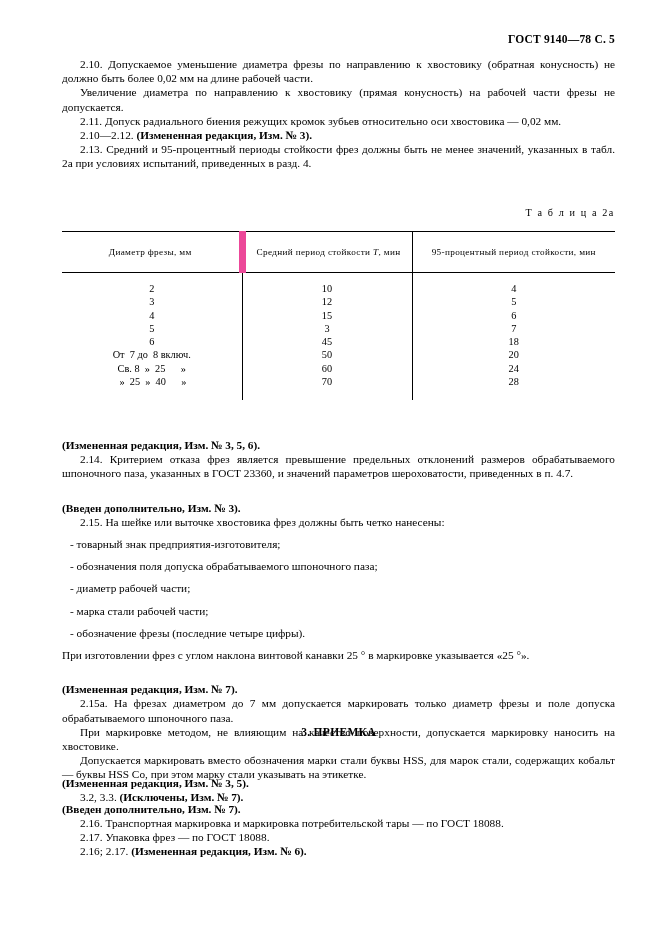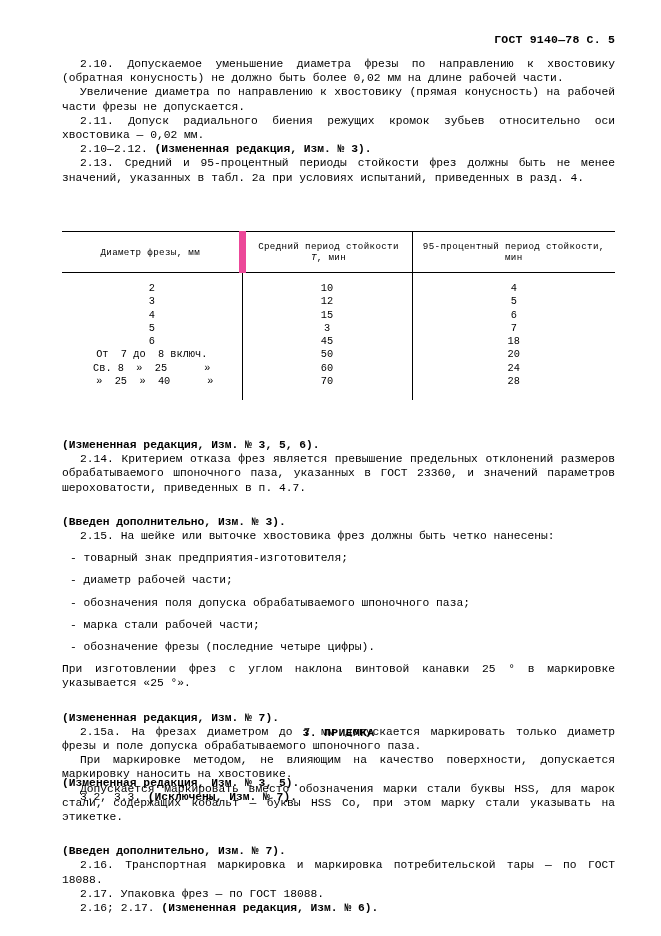--- a/index.html
+++ b/index.html
@@ -15,21 +15,20 @@
     color: #000000;
     overflow: hidden;
   }
   .page {
     position: absolute;
     left: 0; top: 0;
     width: 661px;
     height: 772px;
     box-sizing: border-box;
     padding: 16px;
-    font-family: Liberation Mono, monospace;
   }
   
   .doc-header {
     position: absolute;
     left: 62px;
     top: 33px;
     width: 553px;
     text-align: right;
     font-weight: bold;
     font-size: 11.5px;
@@ -142,20 +141,21 @@
   <div class="content">
 
     <p class="para">2.10.  Допускаемое уменьшение диаметра фрезы по направлению к хвостовику (обратная конусность) не должно быть более 0,02 мм на длине рабочей части.</p>
     <p class="para">Увеличение диаметра по направлению к хвостовику (прямая конусность) на рабочей части фрезы не допускается.</p>
     <p class="para">2.11. Допуск радиального биения режущих кромок зубьев относительно оси хвостовика — 0,02 мм.</p>
     <p class="para"><span>2.10—2.12.  </span><span class="b">(Измененная редакция, Изм. № 3).</span></p>
     <p class="para">2.13.  Средний и 95-процентный периоды стойкости фрез должны быть не менее значений, указанных в табл. 2а при условиях испытаний, приведенных в разд. 4.</p>
 
   </div>
 
+  <div class="table-caption">Т а б л и ц а  2а</div>
 
   <div class="tbl-wrap">
     <table class="data">
       <colgroup>
         <col style="width:180px">
         <col style="width:170px">
         <col style="width:203px">
       </colgroup>
       <thead>
         <tr>
@@ -218,22 +218,22 @@
       </tbody>
     </table>
   </div>
 
   <div class="content" style="top:418px;">
     <p class="para noind bold">(Измененная редакция, Изм. № 3, 5, 6).</p>
     <p class="para">2.14.  Критерием отказа фрез является превышение предельных отклонений размеров обрабатываемого шпоночного паза, указанных в ГОСТ 23360, и значений параметров шероховатости, приведенных в п. 4.7.</p>
     <p class="para noind bold">(Введен дополнительно, Изм. № 3).</p>
     <p class="para">2.15.  На шейке или выточке хвостовика фрез должны быть четко нанесены:</p>
     <p class="bulline">- товарный знак предприятия-изготовителя;</p>
+    <p class="bulline">- обозначения поля допуска обрабатываемого шпоночного паза;</p>
     <p class="bulline">- диаметр рабочей части;</p>
-    <p class="bulline">- обозначения поля допуска обрабатываемого шпоночного паза;</p>
     <p class="bulline">- марка стали рабочей части;</p>
     <p class="bulline">- обозначение фрезы (последние четыре цифры).</p>
     <p class="para noind">При изготовлении фрез с углом наклона винтовой канавки 25 ° в маркировке указывается «25 °».</p>
     <p class="para noind bold">(Измененная редакция, Изм. № 7).</p>
     <p class="para">2.15а.  На фрезах диаметром до 7 мм допускается маркировать только диаметр фрезы и поле допуска обрабатываемого шпоночного паза.</p>
     <p class="para">При маркировке методом, не влияющим на качество поверхности, допускается маркировку наносить на хвостовике.</p>
     <p class="para">Допускается маркировать вместо обозначения марки стали буквы HSS, для марок стали, содержащих кобальт — буквы HSS Co, при этом марку стали указывать на этикетке.</p>
     <p class="para noind bold">(Введен дополнительно, Изм. № 7).</p>
     <p class="para">2.16.  Транспортная маркировка и маркировка потребительской тары — по ГОСТ 18088.</p>
     <p class="para">2.17.  Упаковка фрез — по ГОСТ 18088.</p>

